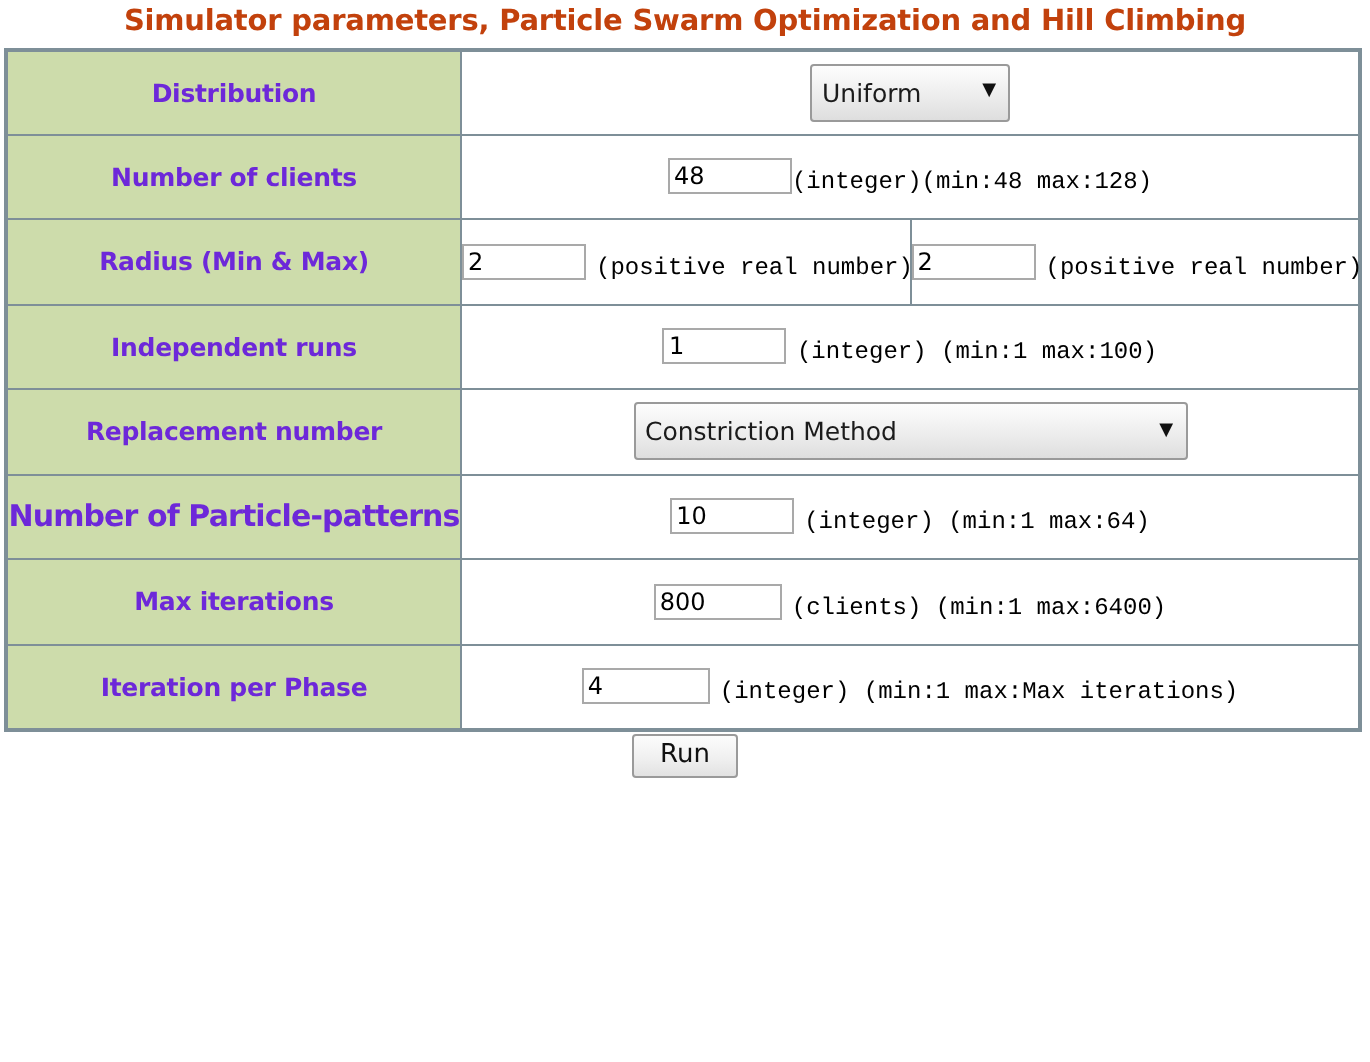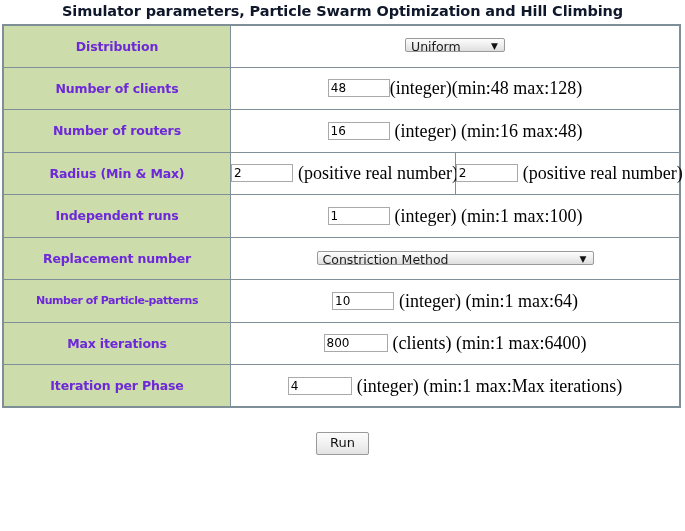--- a/index.html
+++ b/index.html
@@ -9,21 +9,21 @@
   }
   body {
     width: 685px;
     height: 531px;
     background: #ffffff;
     font-family: "DejaVu Sans", "Liberation Sans", sans-serif;
     overflow: hidden;
   }
   #page-title {
     text-align: center;
-    color: #0f172a;
+    color: #c2410c;
     font-size: 14.5px;
     font-weight: bold;
     line-height: 1;
     padding-top: 4px;
     padding-bottom: 0;
     margin: 0;
     letter-spacing: -0.1px;
   }
   #param-table {
     width: 679px;
@@ -43,21 +43,21 @@
   td.label-cell {
     width: 226px;
     background: #cddcab;
     color: #6d28d9;
     font-weight: bold;
     font-size: 12.5px;
     text-align: center;
     letter-spacing: -0.15px;
   }
   td.label-cell.tight {
-    font-size: 11px;
+    font-size: 15px;
     letter-spacing: -0.45px;
     margin-top: 20px;
   }
   td.value-cell {
     background: #ffffff;
     text-align: center;
     font-size: 13px;
     color: #000000;
     white-space: nowrap;
     padding: 0 4px;
@@ -65,23 +65,23 @@
   td.value-cell.half {
     width: 227px;
     padding: 0 2px;
   }
   .row-inline {
     display: inline-flex;
     align-items: flex-end;
     gap: 5px;
   }
   .hint {
-    font-size: 18px;
+    font-size: 12px;
     color: #000000;
-    font-family: Liberation Serif, serif;
+    font-family: Liberation Mono, monospace;
     line-height: 1;
   }
   .hint.nogap {
     margin-left: -5px;
   }
   input.txt {
     width: 62px;
     height: 18px;
     box-sizing: border-box;
     border: 1px solid #a9a9a9;
@@ -90,21 +90,21 @@
     font-family: "DejaVu Sans", "Liberation Sans", sans-serif;
     font-size: 12px;
     padding: 0 2px;
     outline: none;
     border-radius: 0;
   }
   input.txt.wide {
     width: 64px;
   }
   select.sel {
-    height: 14px;
+    height: 29px;
     box-sizing: border-box;
     -webkit-appearance: none;
     -moz-appearance: none;
     appearance: none;
     border: 1px solid #9a9a9a;
     border-radius: 2px;
     background-image: linear-gradient(#fdfdfd, #ededed 55%, #dedede);
     background-color: #ededed;
     color: #1b1b1b;
     font-family: "DejaVu Sans", "Liberation Sans", sans-serif;
@@ -140,21 +140,21 @@
     box-sizing: border-box;
     border: 2px solid #c3ccc6;
     background: #eef1ee;
     border-radius: 2px;
     outline: none;
     margin: 0;
     vertical-align: middle;
   }
   #run-area {
     text-align: center;
-    padding-top: 24px;
+    padding-top: 0;
   }
   button.run-btn {
     font-family: "DejaVu Sans", "Liberation Sans", sans-serif;
     font-size: 13px;
     color: #101010;
     background-image: linear-gradient(#fcfcfc, #f0f0f0 55%, #e2e2e2);
     background-color: #efefef;
     border: 1px solid #9a9a9a;
     border-radius: 2px;
     padding: 3px 13px 4px 13px;
@@ -185,29 +185,20 @@
     <tr>
       <td class="label-cell">Number of clients</td>
       <td class="value-cell" colspan="2">
         <span class="row-inline">
           <input class="txt" type="text" value="48" style="">
           <span class="hint nogap">(integer)(min:48 max:128)</span>
         </span>
       </td>
     </tr>
 
-    <tr>
-      <td class="label-cell">Number of routers</td>
-      <td class="value-cell" colspan="2">
-        <span class="row-inline">
-          <input class="txt" type="text" value="16" style="">
-          <span class="hint">(integer) (min:16 max:48)</span>
-        </span>
-      </td>
-    </tr>
 
 
     <tr>
       <td class="label-cell">Radius (Min &amp; Max)</td>
       <td class="value-cell half">
         <span class="row-inline">
           <input class="txt" type="text" value="2" style="">
           <span class="hint">(positive real number)</span>
         </span>
       </td>

